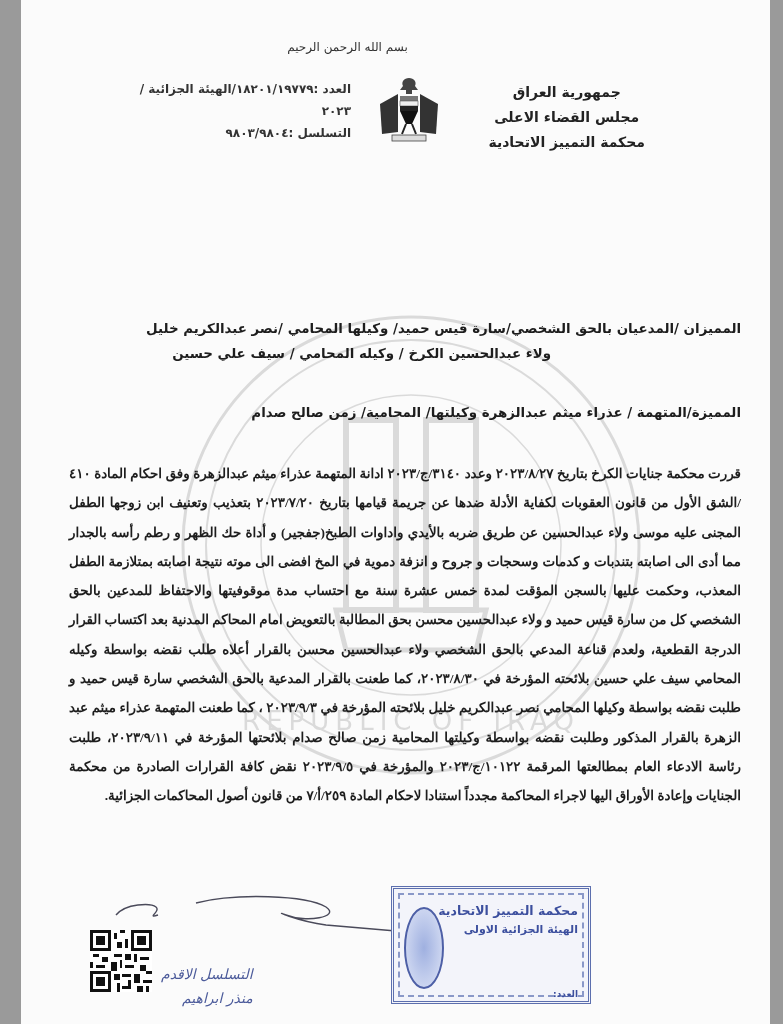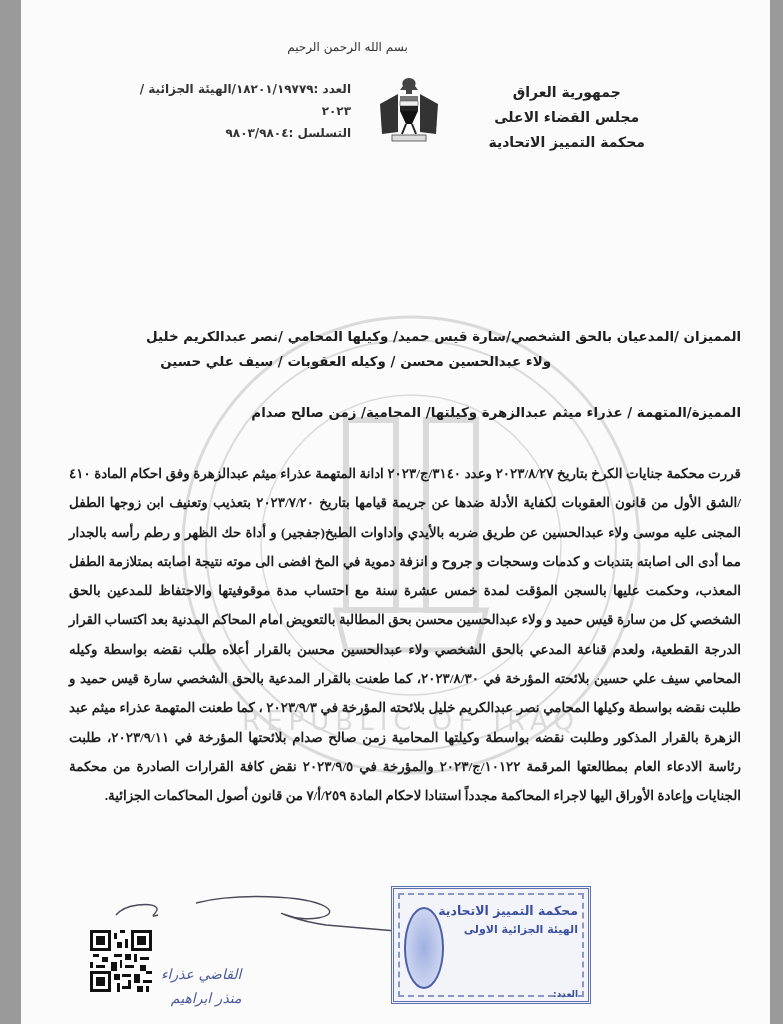--- a/index.html
+++ b/index.html
@@ -27,21 +27,21 @@
   .header-left {
     position: absolute; left: 90px; top: 78px; direction: rtl; text-align: right;
     font-size: 12px; line-height: 22px; color: #333; font-weight: bold; width: 240px;
   }
   .emblem { position: absolute; left: 355px; top: 74px; width: 66px; height: 70px; }
   .body-text {
     position: absolute; left: 48px; right: 29px; direction: rtl; text-align: justify;
     text-align-last: right; font-weight: bold; font-size: 13.4px; color: #1d1d1d;
   }
   .intro { top: 196px; line-height: 29px; }
-  .parties { top: 324px; line-height: 25px; text-align: center; }
+  .parties { top: 316px; line-height: 25px; text-align: center; }
   .parties .l2 { padding-right: 190px; }
   .accused { top: 400px; line-height: 25px; text-align: right; }
   .decision { top: 459px; line-height: 29.3px; font-family: Liberation Serif, serif; }
   .stamp {
     position: absolute; left: 370px; top: 886px; width: 200px; height: 118px;
     border: 3px double #5c6fae; background: #f3f4fa; box-sizing: border-box;
     outline: 2px dashed #8a98c8; outline-offset: -9px;
   }
   .stamp-oval {
     position: absolute; left: 10px; top: 18px; width: 36px; height: 78px;
@@ -98,21 +98,21 @@
   </svg>
 
   <div class="header-left">
     <div>العدد :١٨٢٠١/١٩٧٧٩/الهيئة الجزائية /٢٠٢٣</div>
     <div>التسلسل :٩٨٠٣/٩٨٠٤</div>
   </div>
 
 
   <div class="body-text parties">
     <div>المميزان /المدعيان بالحق الشخصي/سارة قيس حميد/ وكيلها المحامي /نصر عبدالكريم خليل</div>
-    <div class="l2">ولاء عبدالحسين محسن / وكيله العقوبات / سيف علي حسين</div>
+    <div class="l2">ولاء عبدالحسين الكرخ / وكيله المحامي / سيف علي حسين</div>
   </div>
 
   <div class="body-text accused">المميزة/المتهمة / عذراء ميثم عبدالزهرة وكيلتها/ المحامية/ زمن صالح صدام</div>
 
   <div class="body-text decision">قررت محكمة جنايات الكرخ بتاريخ ٢٠٢٣/٨/٢٧ وعدد ٣١٤٠/ج/٢٠٢٣ ادانة المتهمة عذراء ميثم عبدالزهرة وفق احكام المادة ٤١٠ /الشق الأول من قانون العقوبات لكفاية الأدلة ضدها عن جريمة قيامها بتاريخ ٢٠٢٣/٧/٢٠ بتعذيب وتعنيف ابن زوجها الطفل المجنى عليه موسى ولاء عبدالحسين عن طريق ضربه بالأيدي واداوات الطبخ(جفجير) و أداة حك الظهر و رطم رأسه بالجدار مما أدى الى اصابته بتندبات و كدمات وسحجات و جروح و انزفة دموية في المخ افضى الى موته نتيجة اصابته بمتلازمة الطفل المعذب، وحكمت عليها بالسجن المؤقت لمدة خمس عشرة سنة مع احتساب مدة موقوفيتها والاحتفاظ للمدعين بالحق الشخصي كل من سارة قيس حميد و ولاء عبدالحسين محسن بحق المطالبة بالتعويض امام المحاكم المدنية بعد اكتساب القرار الدرجة القطعية، ولعدم قناعة المدعي بالحق الشخصي ولاء عبدالحسين محسن بالقرار أعلاه طلب نقضه بواسطة وكيله المحامي سيف علي حسين بلائحته المؤرخة في ٢٠٢٣/٨/٣٠، كما طعنت بالقرار المدعية بالحق الشخصي سارة قيس حميد و طلبت نقضه بواسطة وكيلها المحامي نصر عبدالكريم خليل بلائحته المؤرخة في ٢٠٢٣/٩/٣ ، كما طعنت المتهمة عذراء ميثم عبد الزهرة بالقرار المذكور وطلبت نقضه بواسطة وكيلتها المحامية زمن صالح صدام بلائحتها المؤرخة في ٢٠٢٣/٩/١١، طلبت رئاسة الادعاء العام بمطالعتها المرقمة ١٠١٢٢/ج/٢٠٢٣ والمؤرخة في ٢٠٢٣/٩/٥ نقض كافة القرارات الصادرة من محكمة الجنايات وإعادة الأوراق اليها لاجراء المحاكمة مجدداً استنادا لاحكام المادة ٢٥٩/أ/٧ من قانون أصول المحاكمات الجزائية.</div>
 
   <svg class="sig-line" viewBox="0 0 300 60">
     <path d="M20 30 C30 18 55 18 60 22 C65 26 50 34 62 30 M100 18 C140 8 210 10 230 22 C245 32 210 38 190 30 C175 24 200 36 230 40 L300 46" fill="none" stroke="#4a4a5a" stroke-width="1.4"></path>
   </svg>
 
@@ -151,21 +151,21 @@
         <rect x="18" y="17" width="3" height="1"></rect>
       <rect x="9" y="18" width="1" height="3"></rect>
         <rect x="11" y="19" width="3" height="1"></rect>
         <rect x="13" y="17" width="1" height="2"></rect>
       <rect x="16" y="19" width="2" height="2"></rect>
         <rect x="19" y="19" width="1" height="2"></rect>
     </g>
   </svg>
 
   <div class="signer">
-    <div>القاضي عذراء</div>
+    <div>التسلسل الاقدم</div>
     <div>منذر ابراهيم</div>
   </div>
 
   <div class="stamp">
     <div class="stamp-oval"></div>
     <div class="stamp-text">
       <div class="s1">محكمة التمييز الاتحادية</div>
       <div class="s2">الهيئة الجزائية الاولى</div>
       <div class="s3">العدد:</div>
       <div class="s3">التاريخ:</div>

